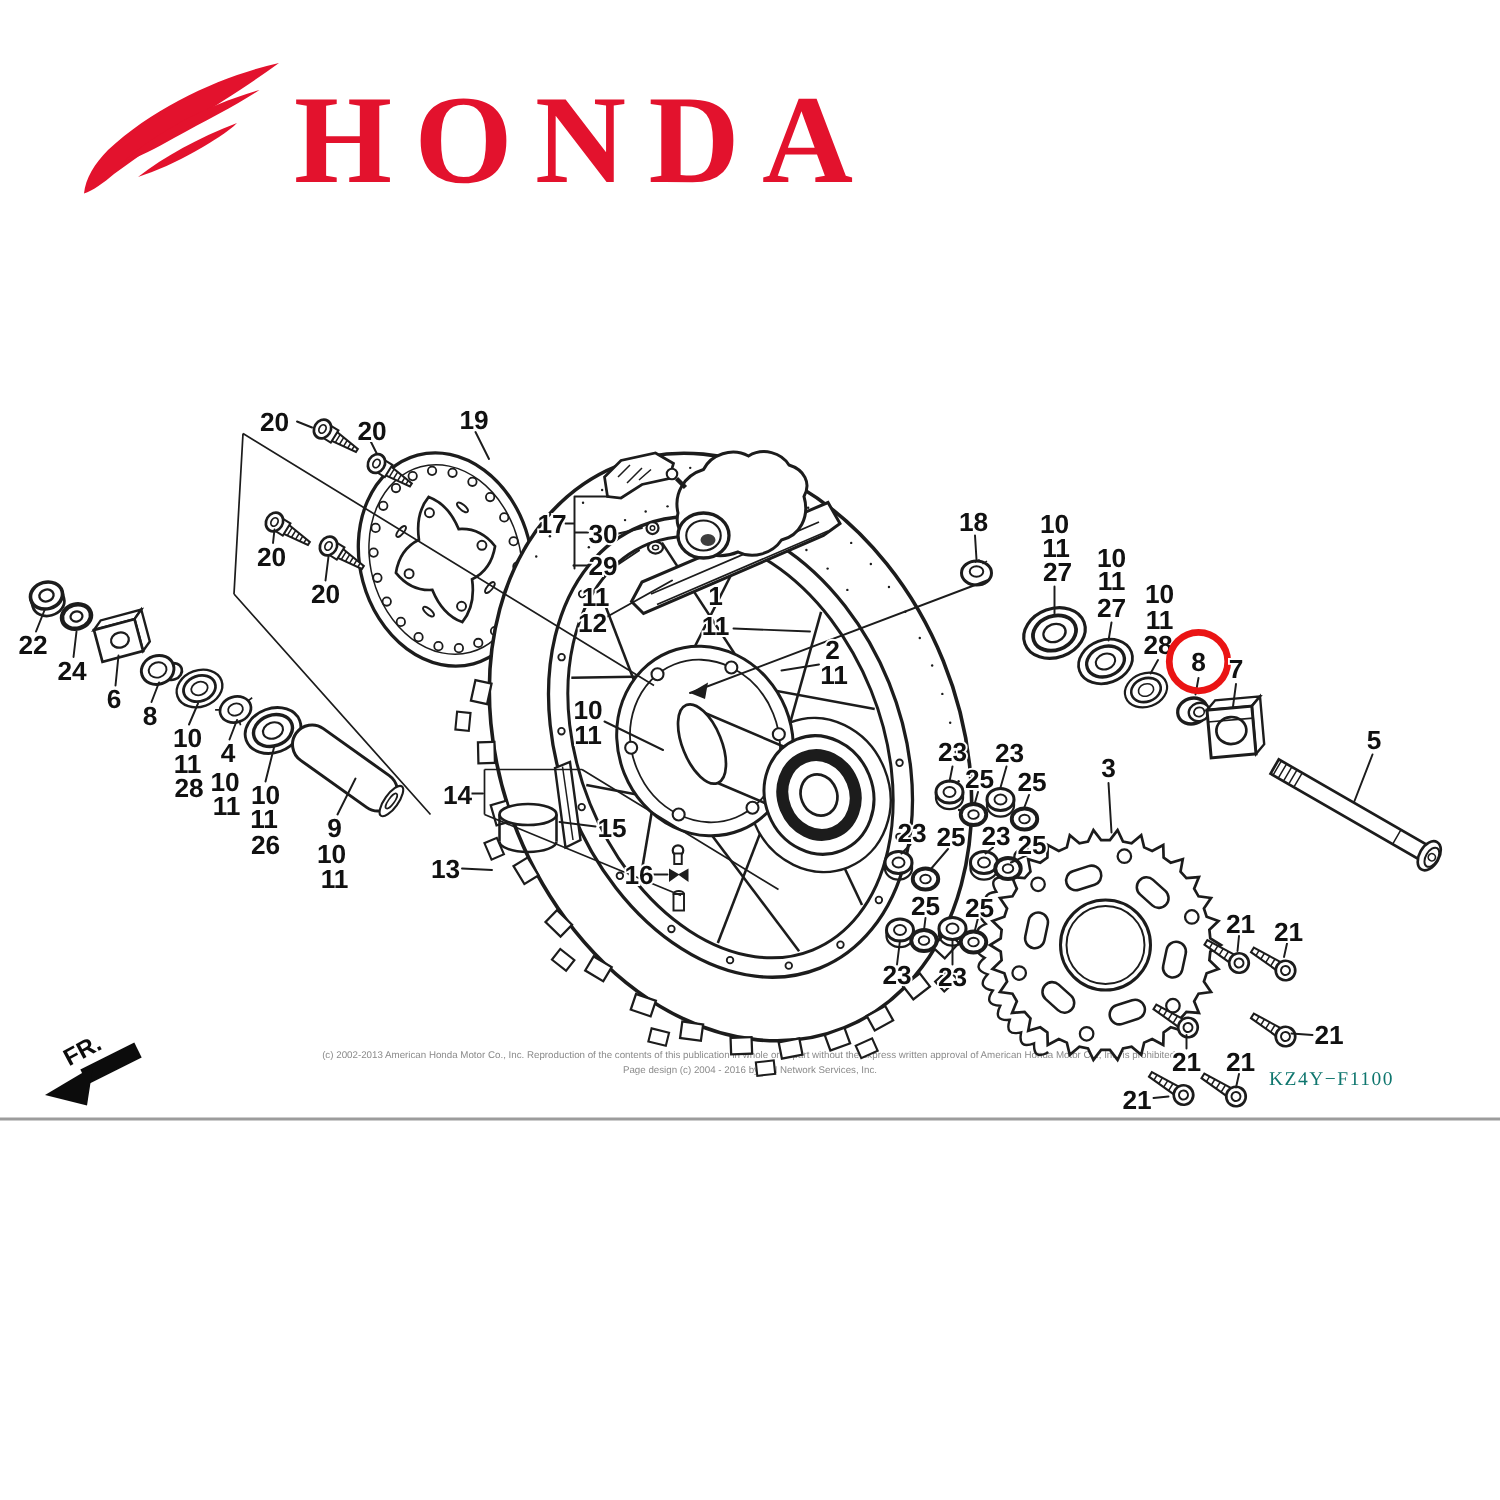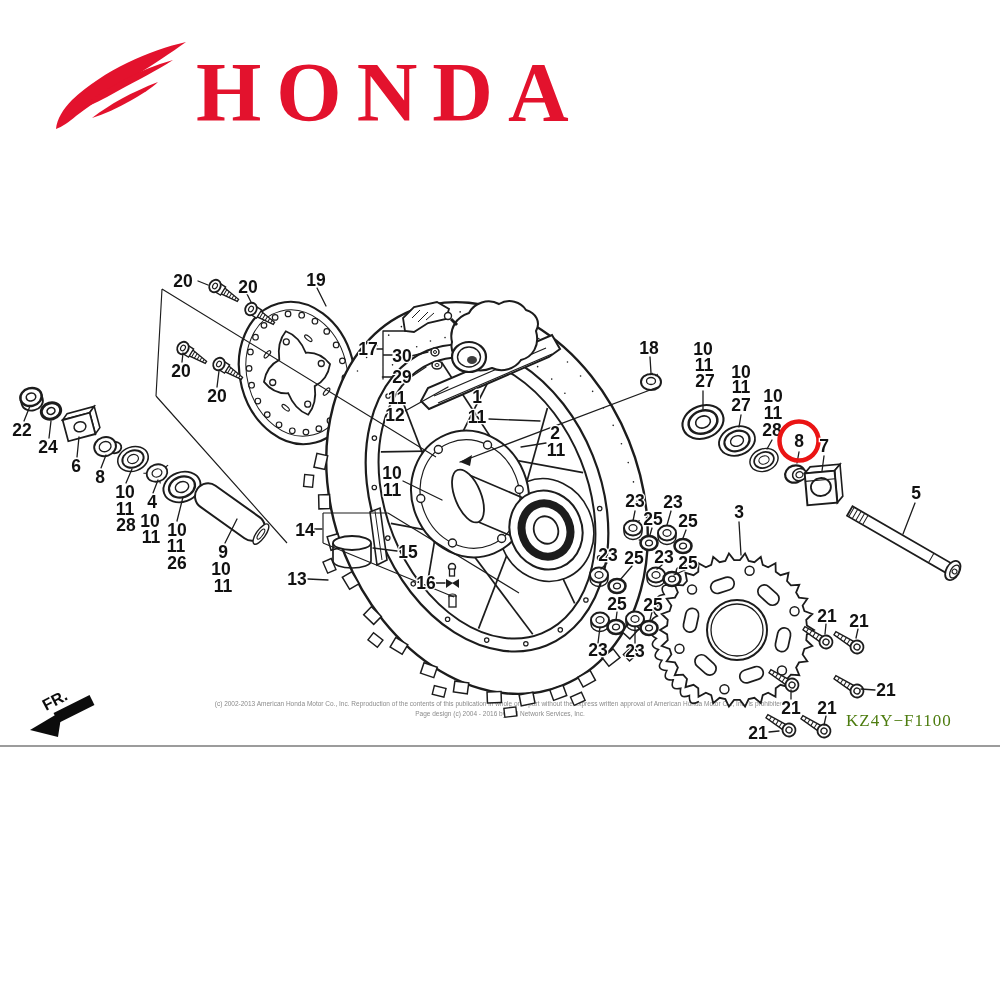--- a/index.html
+++ b/index.html
@@ -2,21 +2,21 @@
 <html style="--red: #e3122d; --hl: #ea1414; --ink: #1c1c1c;"><head>
 <meta charset="utf-8">
 <style>
   :root{ --ink:#1c1c1c; --red:#e3122d; --hl:#ea1414; }
   html,body{margin:0;padding:0;background:#fff;}
   .page{position:relative;width:1000px;height:1000px;background:#fff;overflow:hidden;
         font-family:"Liberation Sans",sans-serif;}
   .copyright{position:absolute;left:0;right:0;top:699px;text-align:center;
         font-size:6.5px;line-height:10px;color:#8b8b8b;z-index:1;}
   .diagram-code{position:absolute;left:846px;top:711px;font-family:"Liberation Serif",serif;
-        font-size:17px;letter-spacing:1px;color:#4d7c0f;z-index:1;}
+        font-size:13px;letter-spacing:1px;color:#0f766e;z-index:1;}
   .bottom-rule{position:absolute;left:0;top:745px;width:1000px;height:2px;background:#9c9c9c;z-index:1;}
   svg.diagram{position:absolute;left:0;top:0;z-index:2;}
   .num{font-family:"Liberation Sans",sans-serif;font-weight:bold;font-size:17.5px;fill:#111;
        text-anchor:middle;paint-order:stroke;stroke:#fff;stroke-width:2.5px;}
   .brand-text{font-family:"Liberation Serif",serif;font-weight:bold;font-size:84px;
        letter-spacing:15px;fill:var(--red);}
   .pt{stroke:var(--ink);fill:#fff;}
   .ln{stroke:var(--ink);fill:none;}
   .ld{stroke:var(--ink);fill:none;stroke-width:1.3;stroke-linecap:round;}
   .thin{stroke:var(--ink);fill:none;stroke-width:1.15;}

